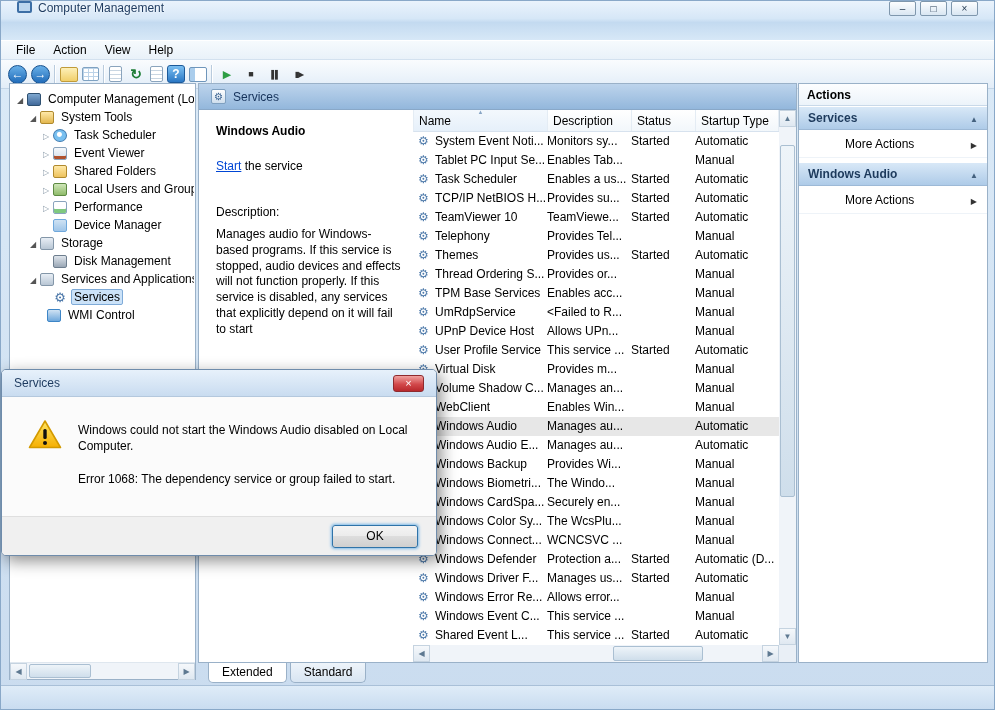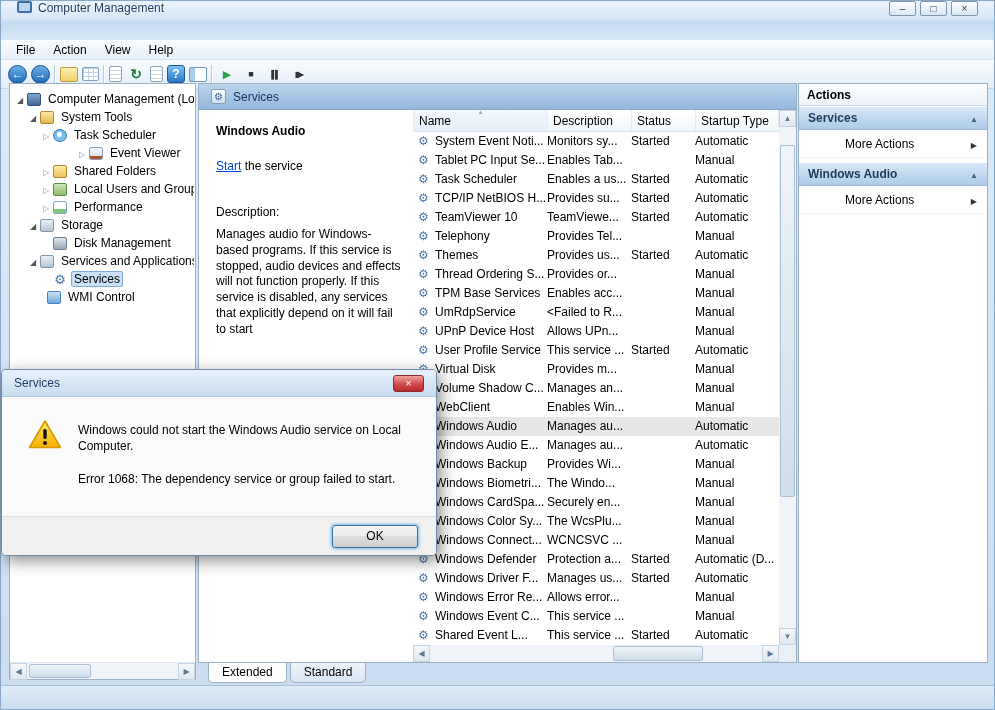--- a/index.html
+++ b/index.html
@@ -263,21 +263,21 @@
     <span class="ticon ic-system-tools"></span>
     <span class="tlabel">System Tools</span>
   </div>
 
   <div class="tree-item" style="padding-left: 29px;">
     <span class="expander collapsed"></span>
     <span class="ticon ic-task-scheduler"></span>
     <span class="tlabel">Task Scheduler</span>
   </div>
 
-  <div class="tree-item" style="padding-left: 29px; margin-left: 36px;">
+  <div class="tree-item" style="padding-left: 29px;">
     <span class="expander collapsed"></span>
     <span class="ticon ic-event-viewer"></span>
     <span class="tlabel">Event Viewer</span>
   </div>
 
   <div class="tree-item" style="padding-left: 29px;">
     <span class="expander collapsed"></span>
     <span class="ticon ic-shared-folders"></span>
     <span class="tlabel">Shared Folders</span>
   </div>
@@ -287,20 +287,25 @@
     <span class="ticon ic-local-users"></span>
     <span class="tlabel">Local Users and Groups</span>
   </div>
 
   <div class="tree-item" style="padding-left: 29px;">
     <span class="expander collapsed"></span>
     <span class="ticon ic-performance"></span>
     <span class="tlabel">Performance</span>
   </div>
 
+  <div class="tree-item" style="padding-left: 29px;">
+    <span class="expander none"></span>
+    <span class="ticon ic-device-manager"></span>
+    <span class="tlabel">Device Manager</span>
+  </div>
 
   <div class="tree-item" style="padding-left: 16px;">
     <span class="expander expanded"></span>
     <span class="ticon ic-storage"></span>
     <span class="tlabel">Storage</span>
   </div>
 
   <div class="tree-item" style="padding-left: 29px;">
     <span class="expander none"></span>
     <span class="ticon ic-disk-management"></span>
@@ -691,21 +696,21 @@
               <stop offset="0" stop-color="#ffe564"></stop>
                 <stop offset="1" stop-color="#f5af02"></stop>
             </linearGradient>
           </defs>
           <path d="M17 2 L32.5 28.5 H1.5 Z" fill="url(#wg)" stroke="#d39a00" stroke-width="1.6" stroke-linejoin="round"></path>
           <rect x="15.3" y="10" width="3.4" height="10" rx="1.6" fill="#111"></rect>
           <circle cx="17" cy="24" r="2" fill="#111"></circle>
         </svg>
       </span>
       <div class="dialog-text">
-        <p class="msg1">Windows could not start the Windows Audio service on Local Computer.</p>
+        <p class="msg1">Windows could not start the Windows Audio disabled on Local Computer.</p>
         <p class="msg2">Error 1068: The dependency service or group failed to start.</p>
       </div>
     </div>
     <div class="dialog-footer">
       <button class="ok-button">OK</button>
     </div>
   </div>
 
 </div>
 

